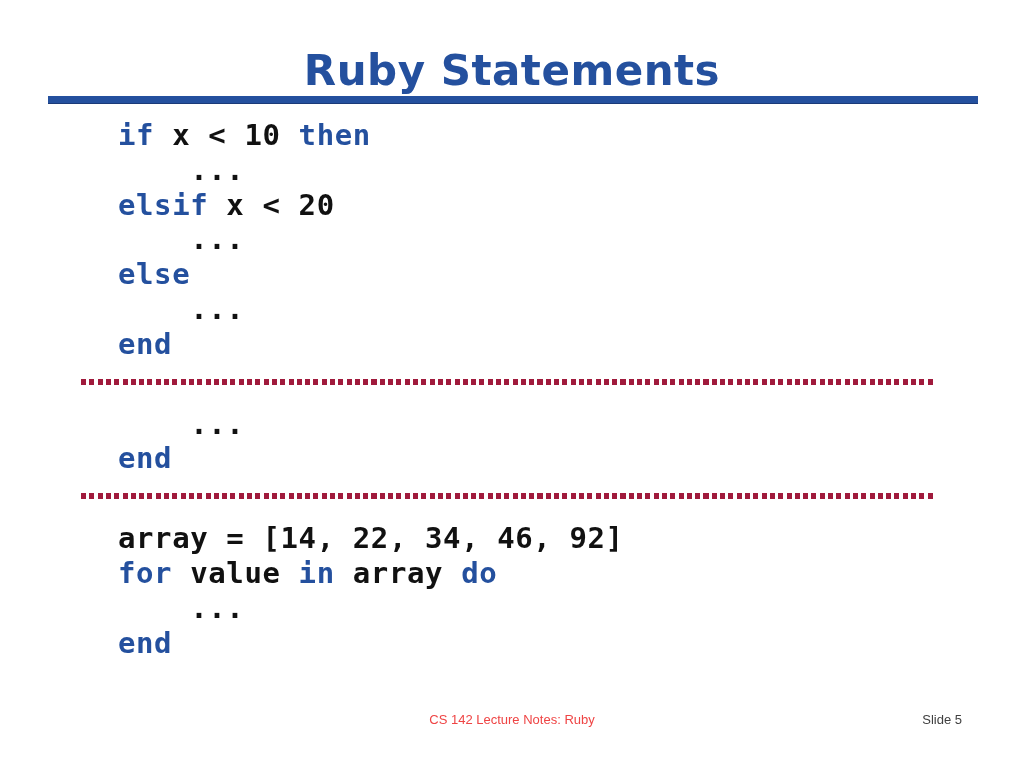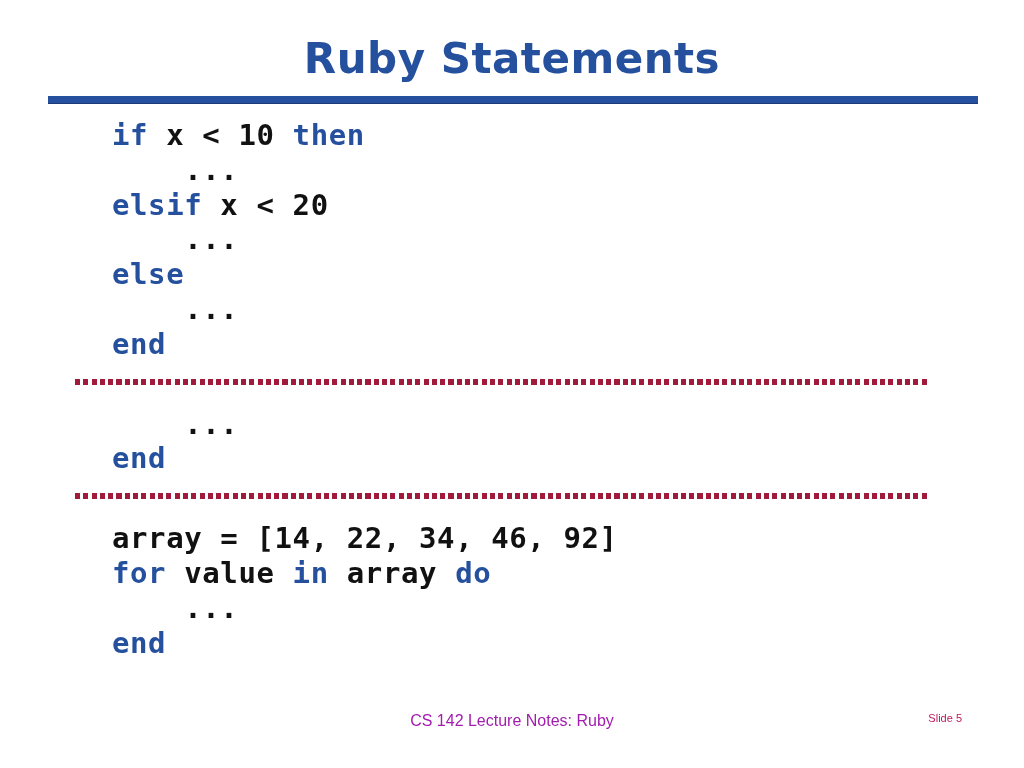--- a/index.html
+++ b/index.html
@@ -29,38 +29,38 @@
     width: 1024px;
     text-align: center;
   }
   .slide-title {
     font-family: "DejaVu Sans", "Liberation Sans", sans-serif;
     font-size: 42px;
     font-weight: bold;
     color: #24509E;
     letter-spacing: 0.5px;
     line-height: 1.0;
-    margin: 0;
+    margin: 12px;
   }
 
   .title-rule {
     position: absolute;
     top: 96px;
     left: 48px;
     width: 930px;
     height: 7px;
     background: #24509E;
     border-bottom: 1px solid #1a3a78;
   }
 
   
   .code-area {
     position: absolute;
     top: 118px;
-    left: 0;
+    left: 6px;
     width: 940px;
   }
 
   .code-block {
     font-family: "DejaVu Sans Mono", "Liberation Mono", monospace;
     font-size: 29px;
     font-weight: bold;
     line-height: 34.8px;
     color: #000000;
     white-space: pre;
@@ -99,30 +99,30 @@
     top: 712px;
     width: 1024px;
     height: 22px;
   }
   .footer-center {
     position: absolute;
     left: 0;
     top: 0;
     width: 1024px;
     text-align: center;
-    font-size: 16px;
-    color: #a21caf;
+    font-size: 13px;
+    color: #ef4444;
     font-family: "Liberation Sans", sans-serif;
   }
   .footer-right {
     position: absolute;
     right: 62px;
     top: 0;
-    font-size: 11px;
-    color: #be185d;
+    font-size: 13px;
+    color: #404040;
     font-family: "Liberation Sans", sans-serif;
   }
 </style>
 </head>
 <body>
 
 <div class="slide">
 
   <div class="title-block">
     <h1 class="slide-title">Ruby Statements</h1>

